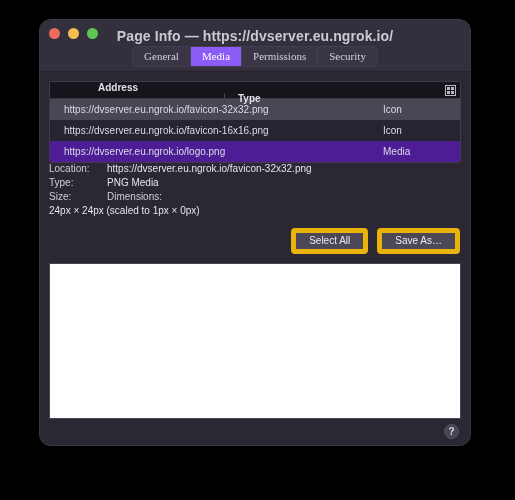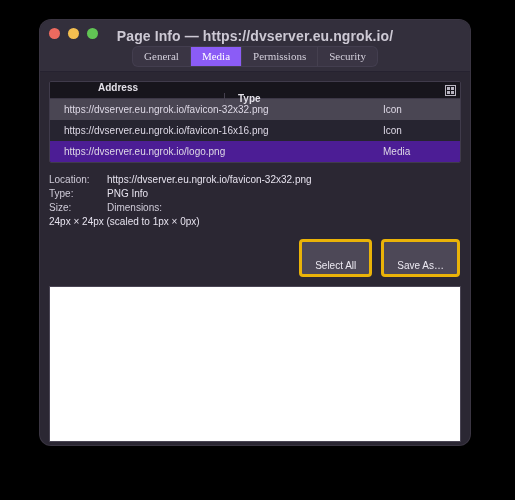--- a/index.html
+++ b/index.html
@@ -140,21 +140,20 @@
     color:#ded9e6;
     white-space:nowrap;
     overflow:hidden;
     text-overflow:ellipsis;
   }
   .cell.addr { width:326px; padding-left:14px; }
   .cell.type { width:62px; padding-left:7px; }
 
   
   #meta {
-    margin-top:11px;
     display:grid;
     grid-template-columns:58px 1fr;
     row-gap:3px;
   }
   .meta-label {
     font-size:10px;
     color:#cfcbd8;
     white-space:nowrap;
   }
   .meta-value {
@@ -168,23 +167,23 @@
     margin-top:12px;
     display:flex;
     justify-content:flex-end;
     gap:9px;
     padding-right:1px;
   }
   .btn {
     font-size:10px;
     color:#ece9f2;
     background:#4d4857;
-    border:3px solid #eab308;
+    border:5px solid #eab308;
     border-radius:4px;
-    padding:18px 13px 3px 13px;
+    padding:2px 13px 3px 13px;
     white-space:nowrap;
     cursor:default;
     font-family:"Liberation Sans", sans-serif;
   }
 
   
   #preview {
     margin-top:9px;
     height:156px;
     background:#ffffff;
@@ -263,21 +262,21 @@
         <div class="cell addr">https://dvserver.eu.ngrok.io/logo.png</div>
         <div class="cell type">Media</div>
       </div>
     </div>
 
     <div id="meta">
       <div class="meta-label">Location:</div>
       <div class="meta-value">https://dvserver.eu.ngrok.io/favicon-32x32.png</div>
 
       <div class="meta-label">Type:</div>
-      <div class="meta-value">PNG Info</div>
+      <div class="meta-value">PNG Media</div>
 
       <div class="meta-label">Size:</div>
 
       <div class="meta-label">Dimensions:</div>
       <div class="meta-value">24px × 24px (scaled to 1px × 0px)</div>
     </div>
 
     <div id="buttons">
       <button class="btn">Select All</button>
       <button class="btn">Save As…</button>

